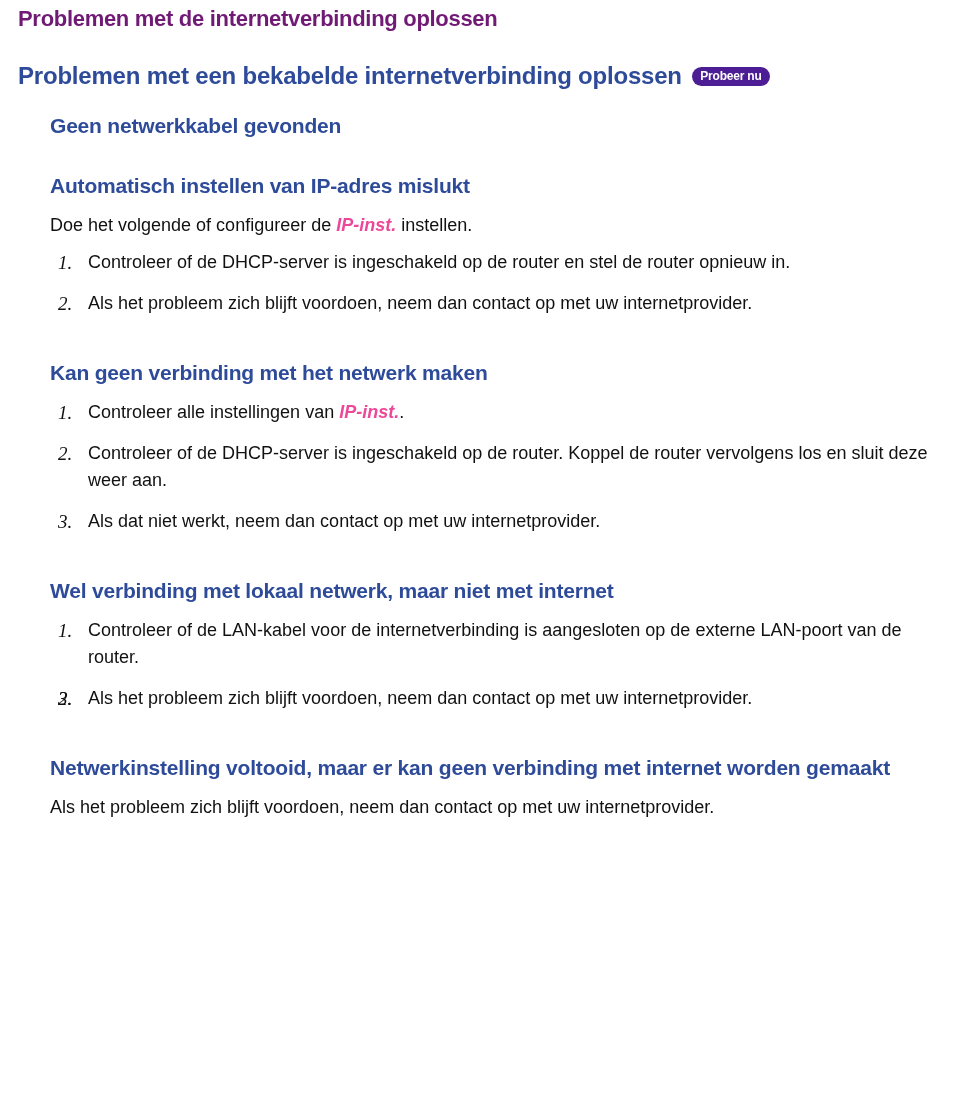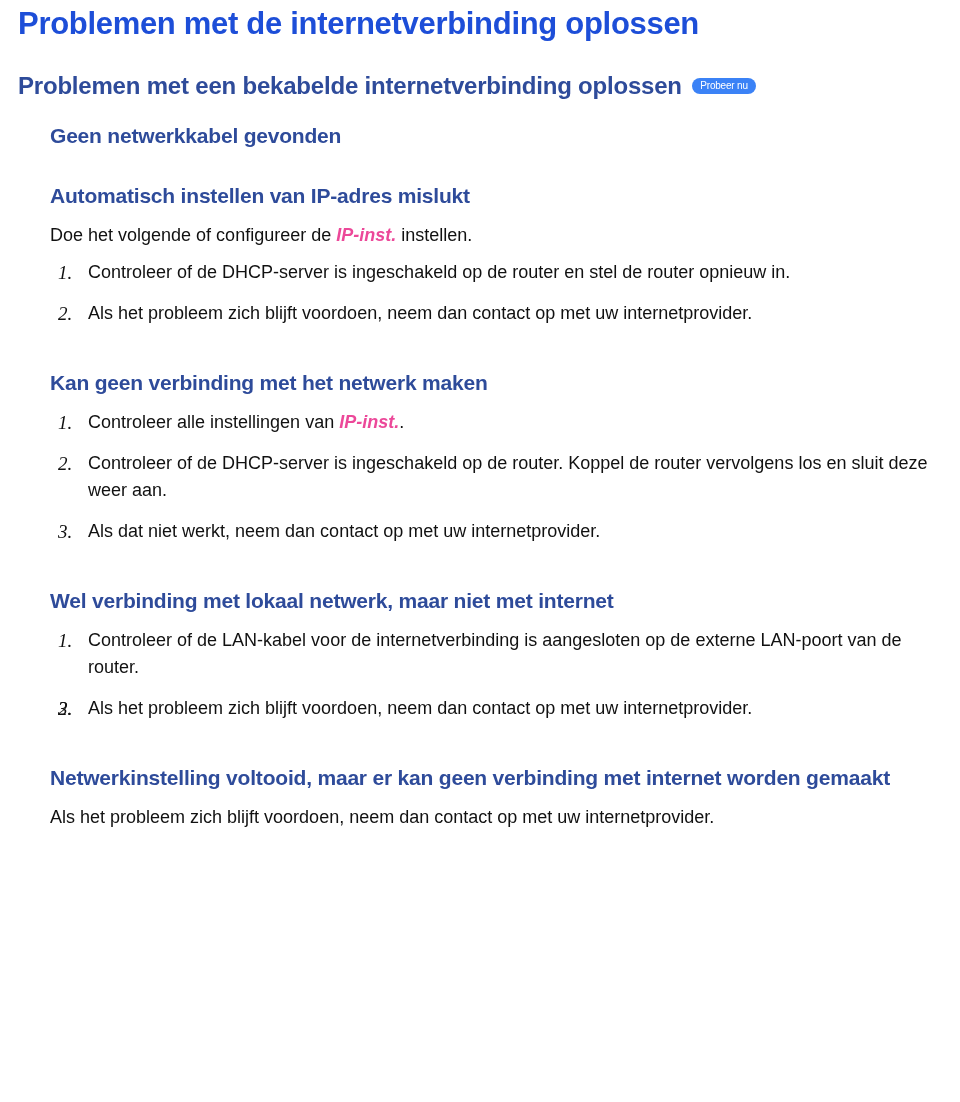--- a/index.html
+++ b/index.html
@@ -7,23 +7,23 @@
     padding: 0;
     width: 960px;
     font-family: "Segoe UI", Arial, sans-serif;
     color: #111;
     background: #fff;
   }
   .page {
     padding: 6px 18px 20px 18px;
   }
   h1 {
-    font-size: 31px;
+    font-size: 22px;
     font-weight: 700;
-    color: #1d4ed8;
+    color: #701a75;
     margin: 0 0 30px 0;
     letter-spacing: -0.3px;
   }
   h2 {
     font-size: 24px;
     font-weight: 700;
     color: #2e4b9a;
     margin: 0 0 24px 0;
     letter-spacing: -0.2px;
     display: inline-block;
@@ -31,24 +31,24 @@
     text-align: center;
   }
   .h2-row {
     margin: 0 0 24px 0;
   }
   .h2-row h2 {
     margin: 0;
   }
   .badge {
     display: inline-block;
-    background: #3b82f6;
+    background: #4c1d95;
     color: #fff;
-    font-size: 10px;
-    font-weight: 400;
+    font-size: 12px;
+    font-weight: 700;
     padding: 2px 8px 3px 8px;
     border-radius: 12px;
     margin-left: 6px;
     vertical-align: middle;
     letter-spacing: -0.2px;
   }
   h3 {
     font-size: 21px;
     font-weight: 600;
     color: #2e4b9a;

